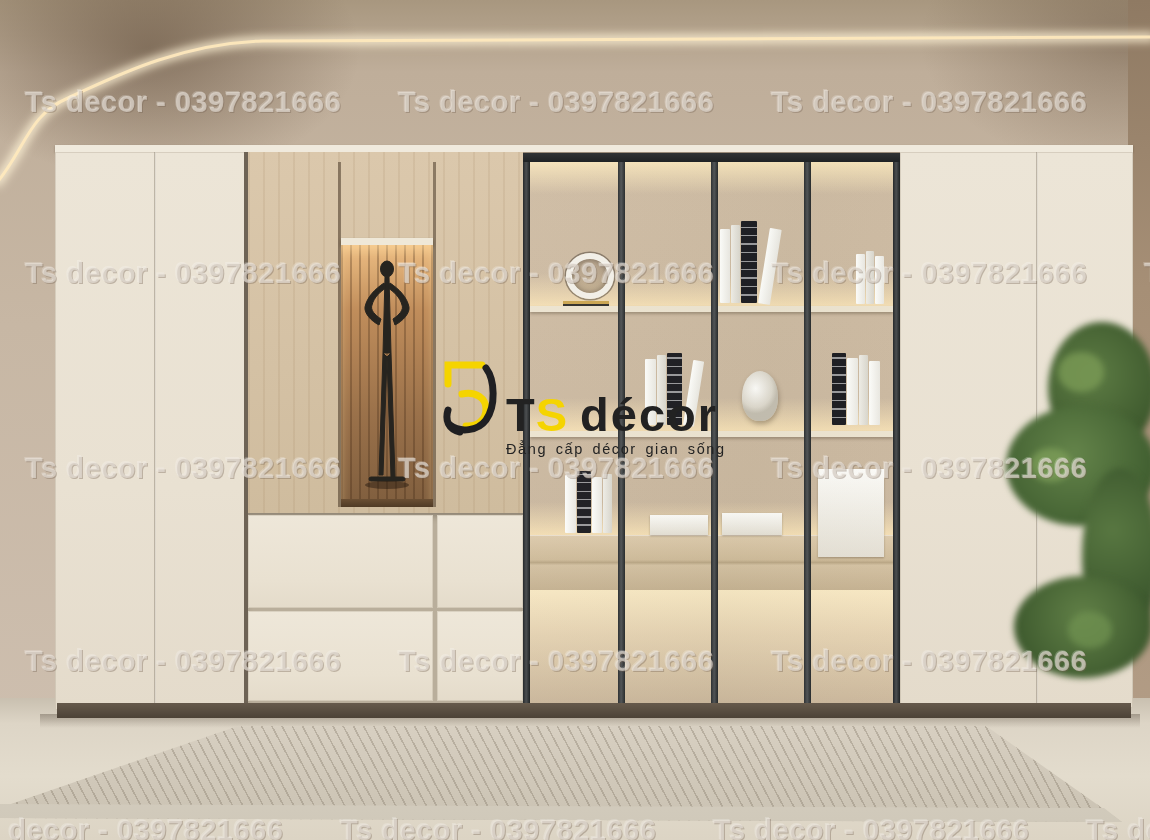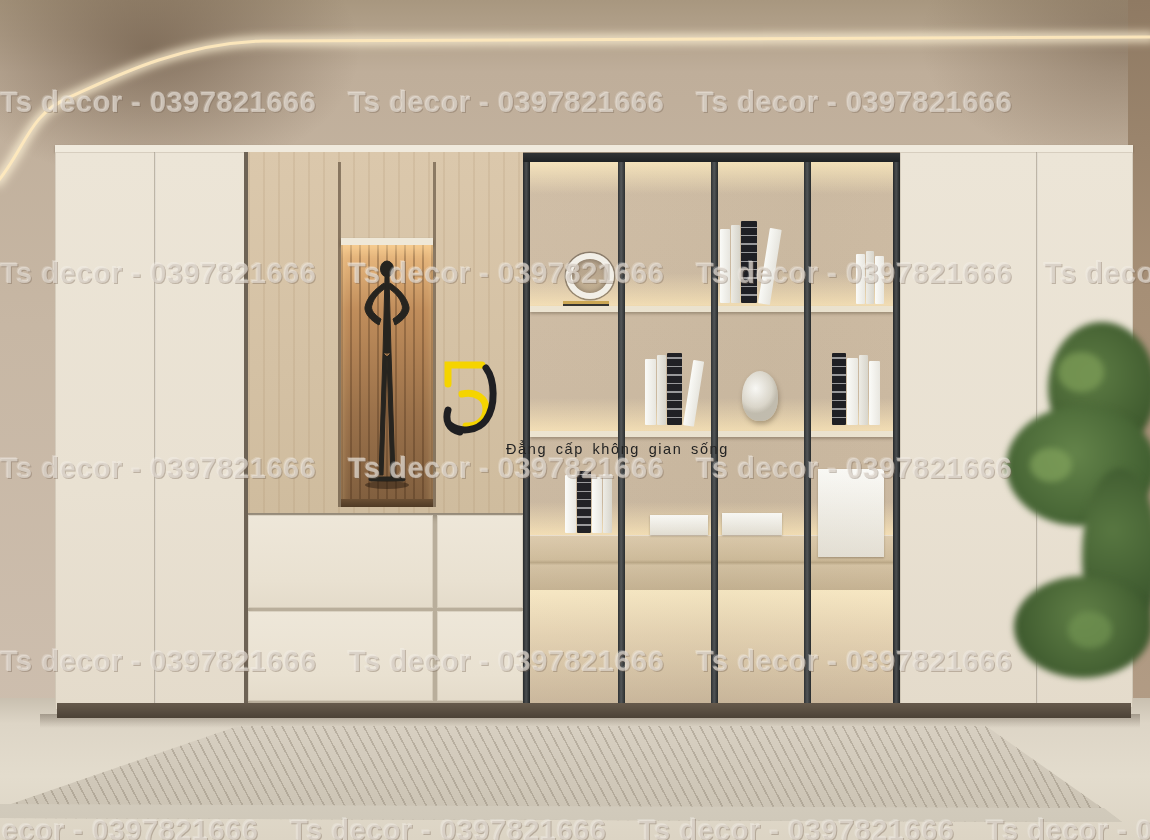--- a/index.html
+++ b/index.html
@@ -113,21 +113,21 @@
   .plinth{left:2px;top:558px;width:1074px;height:15px;
        background:linear-gradient(180deg,#665a4c,#4c4236);}
 
   
   .blob{border-radius:50%;filter:blur(3px);}
 
   
   .wm-row{left:0;width:1300px;display:flex;gap:42px;white-space:nowrap;z-index:50;}
   .wm{font-weight:bold;font-size:29px;letter-spacing:.5px;color:rgba(234,228,219,.62);
       text-shadow:1px 1px 0 rgba(118,101,83,.38),-1px -1px 0 rgba(255,255,255,.22);
-      flex:0 0 auto;width:306px;}
+      flex:0 0 auto;width:306px;padding-left:25px;}
 
   
   .logo{left:436px;top:354px;width:300px;z-index:60;}
   .logo-row{display:flex;align-items:flex-end;gap:8px;}
   .brand{font-size:47px;font-weight:bold;color:#222;line-height:.9;letter-spacing:1px;}
   .brand .s{color:#f5d400;}
   .brand .dec{margin-left:12px;letter-spacing:2px;}
   .tagline{margin:5px 0 0 70px;font-size:14.5px;color:#232323;letter-spacing:1.6px;
       word-spacing:3px;}
   .phone{margin:4px 0 0 90px;font-size:27px;font-weight:bold;color:#0d0d0d;letter-spacing:1px;}
@@ -300,17 +300,20 @@
   </div>
 
   <div class="abs logo">
     <div class="logo-row">
       <svg width="62" height="82" viewBox="0 0 62 82">
         <path d="M12,30 L12,11 L46,11" fill="none" stroke="#f5d400" stroke-width="7" stroke-linecap="round"></path>
         <path d="M26,40 C41,37 50,45 50,55 C50,66 41,73 30,72" fill="none" stroke="#f5d400" stroke-width="7" stroke-linecap="round"></path>
         <path d="M50,14 C59,26 60,52 50,66 C42,77 24,79 14,71" fill="none" stroke="#1f1f22" stroke-width="7" stroke-linecap="round"></path>
         <path d="M12,56 C9,66 12,75 24,78" fill="none" stroke="#1f1f22" stroke-width="7" stroke-linecap="round"></path>
       </svg>
-    </div>
-    <div class="tagline">Đẳng cấp không gian sống</div>
+      <div class="brand">
+        <span>T</span><span class="s">S</span><span class="dec">décor</span>
+      </div>
+    </div>
+    <div class="tagline">Đẳng cấp décor gian sống</div>
   </div>
 
 </div>
 
 </body></html>

